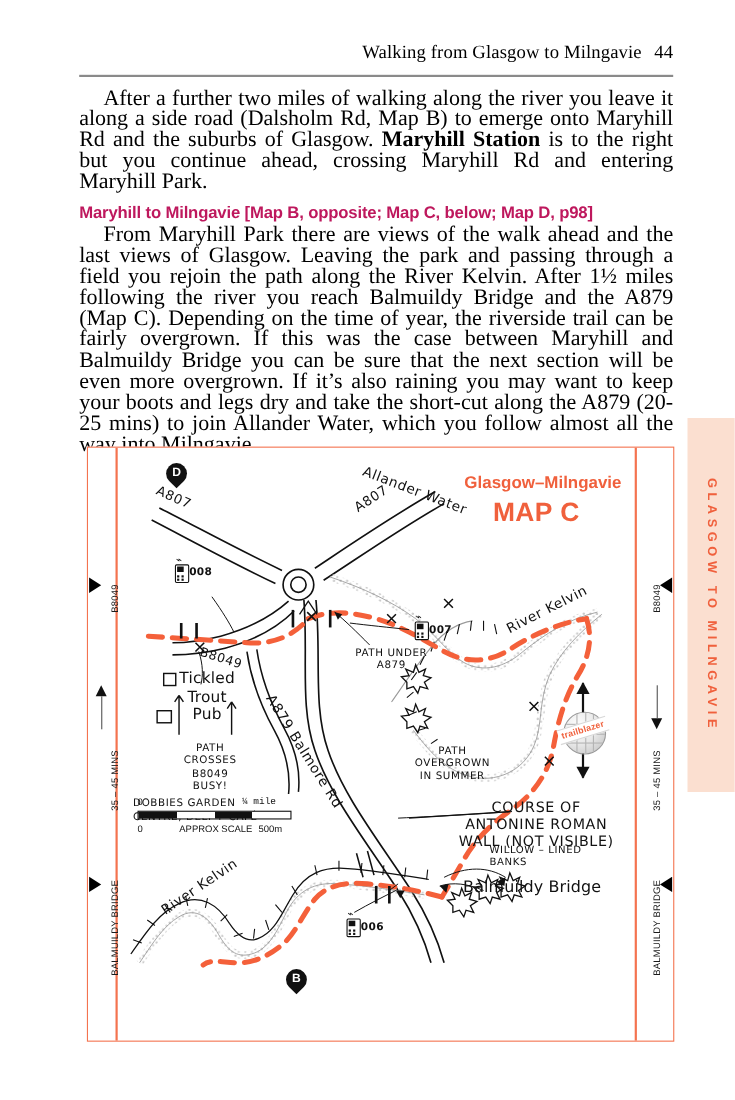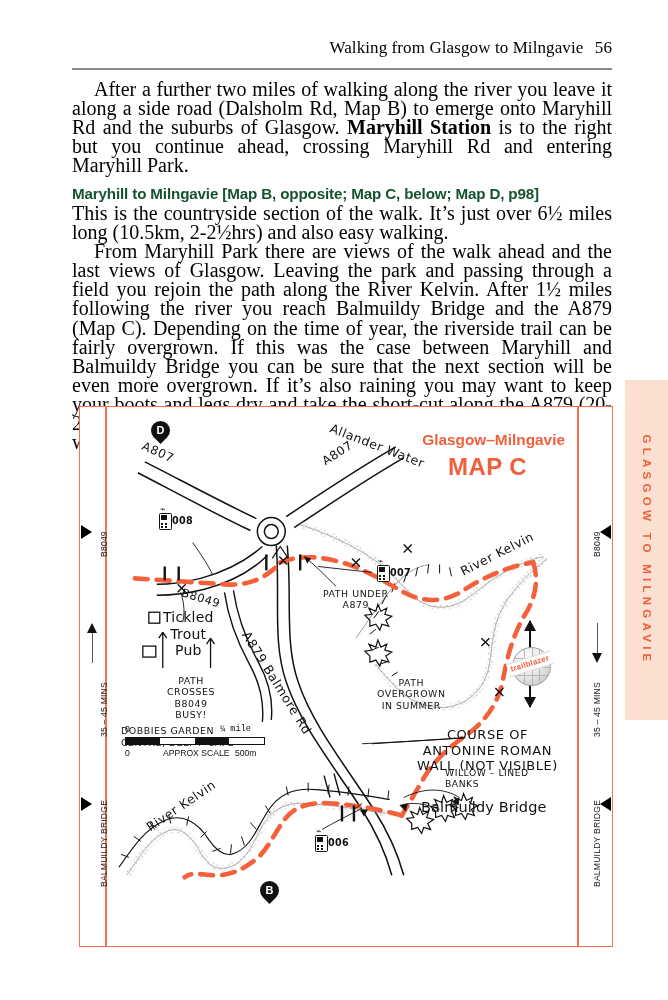--- a/index.html
+++ b/index.html
@@ -23,21 +23,21 @@
     position:absolute; left:72px; top:80px; width:540px;
   }
   .para{
     font-size:20px; line-height:19.05px;
     text-align:justify; margin:0 0 0 0;
     -webkit-hyphens:none; hyphens:none;
   }
   .para.indent{ text-indent:22px; }
   .para b{ font-weight:bold; }
   .sec-head{
-    color:#14532d; font-family:"Liberation Sans", sans-serif;
+    color:#be185d; font-family:"Liberation Sans", sans-serif;
     font-weight:bold; font-size:15.2px; line-height:19px;
     margin:9px 0 1px 0; letter-spacing:-.15px;
   }
 
   
   #side-tab{
     position:absolute; left:625px; top:380px; width:43px; height:340px;
     background:#fbdfd0;
   }
   #side-tab span{
@@ -173,31 +173,30 @@
     color:#f0603c; font-family:"Liberation Sans", sans-serif;
     font-weight:bold; font-size:8px; line-height:12px; text-align:center;
     letter-spacing:.2px;
   }
 </style>
 </head>
 <body>
 
 <div id="running-head">
   <span>Walking from Glasgow to Milngavie</span>
-  <span style="margin-left:7px;">56</span>
+  <span style="margin-left:7px;">44</span>
 </div>
 <div id="head-rule"></div>
 
 <div id="body-copy">
 
   <p class="para indent"><span>After a further two miles of walking along the river you leave it along a side road (Dalsholm Rd, Map B) to emerge onto Maryhill Rd and the suburbs of Glasgow. </span><b>Maryhill Station</b><span> is to the right but you continue ahead, crossing Maryhill Rd and entering Maryhill Park.</span></p>
 
   <div class="sec-head">Maryhill to Milngavie [Map B, opposite; Map C, below; Map D, p98]</div>
 
-  <p class="para">This is the countryside section of the walk. It’s just over 6½ miles long (10.5km, 2-2½hrs) and also easy walking.</p>
 
   <p class="para indent">From Maryhill Park there are views of the walk ahead and the last views of Glasgow. Leaving the park and passing through a field you rejoin the path along the River Kelvin. After 1½ miles following the river you reach Balmuildy Bridge and the A879 (Map C). Depending on the time of year, the riverside trail can be fairly overgrown. If this was the case between Maryhill and Balmuildy Bridge you can be sure that the next section will be even more overgrown. If it’s also raining you may want to keep your boots and legs dry and take the short-cut along the A879 (20-25 mins) to join Allander Water, which you follow almost all the way into Milngavie.</p>
 </div>
 
 <div id="side-tab">
   <span>GLASGOW TO MILNGAVIE</span>
 </div>
 
 <div id="map-frame">
 

